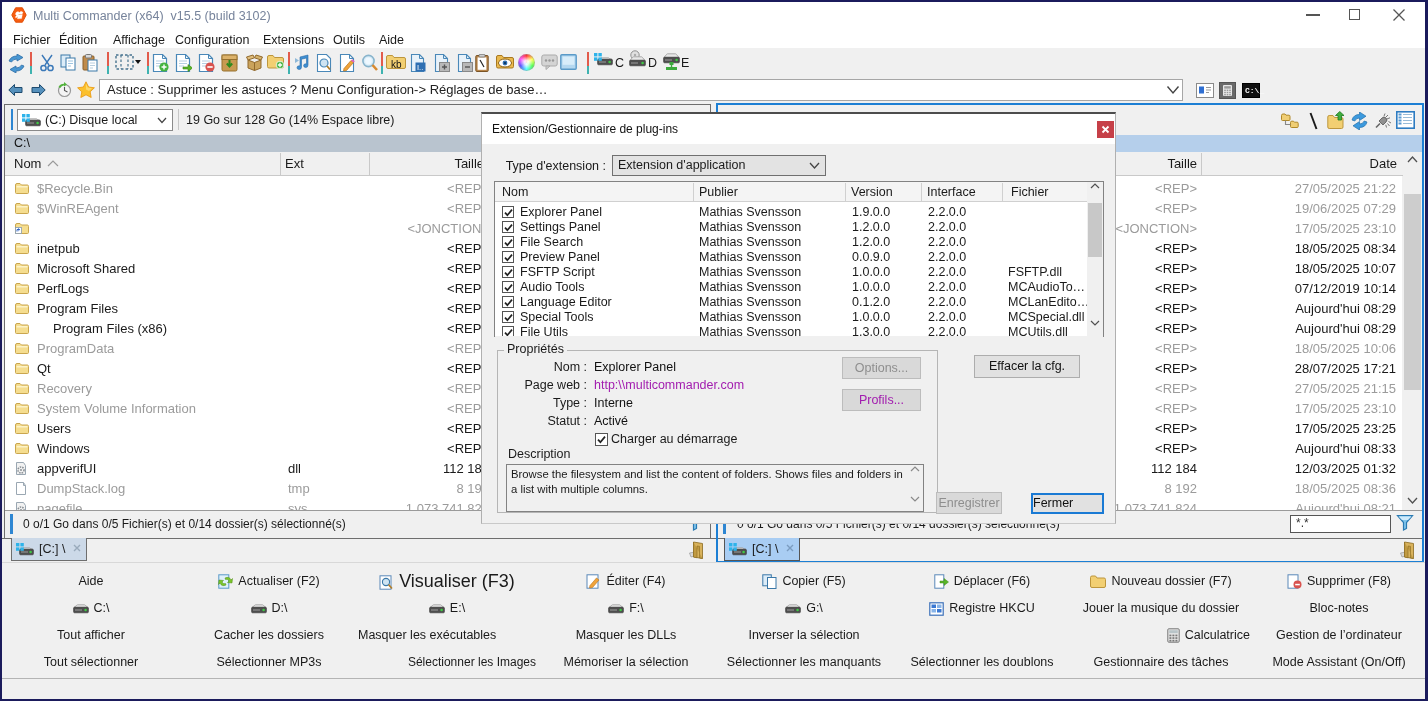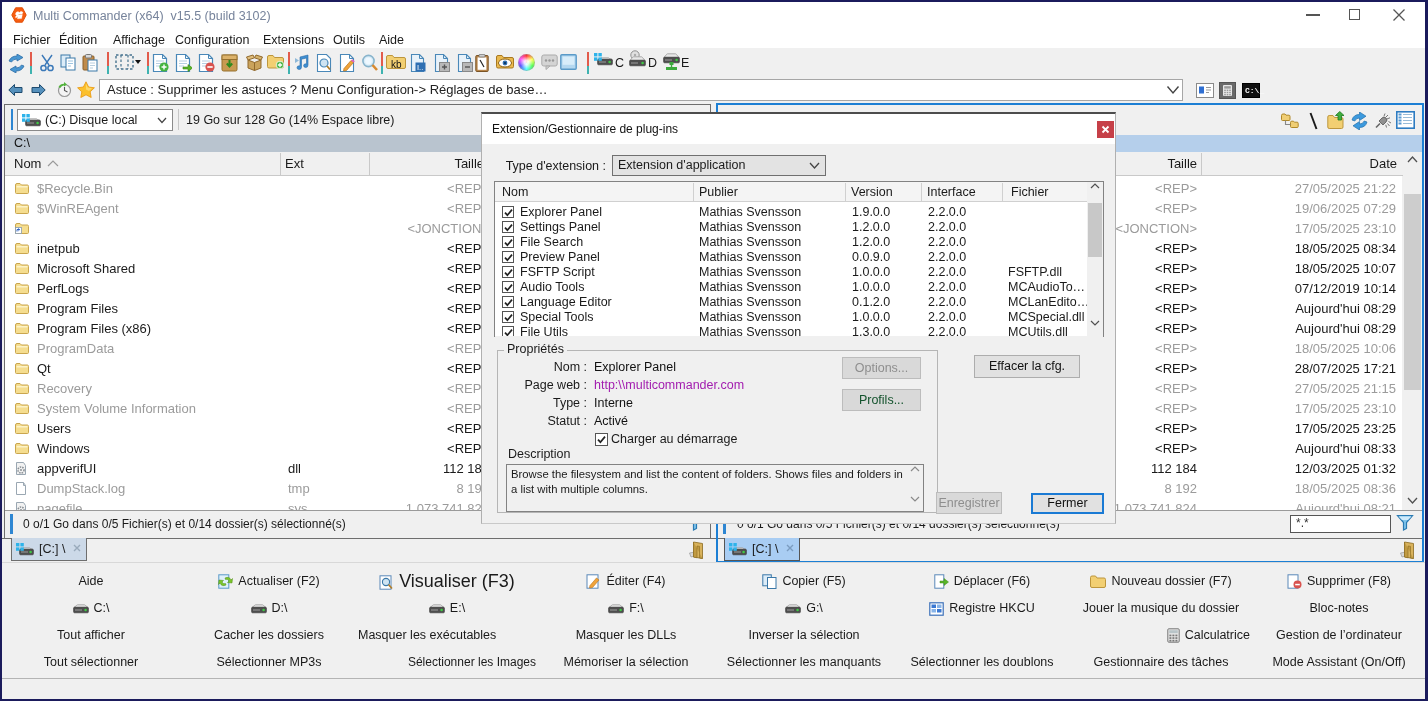--- a/index.html
+++ b/index.html
@@ -343,21 +343,21 @@
       <span class="abs" style="left:32px">Program Files</span>
       <span class="abs" style="left:283px"></span>
       <span class="abs r" style="left:340px;width:144px">&lt;REP&gt;</span>
     </div>
 <div class="row" style="top:143px">
       <span class="abs" style="left:10px;top:3px"><svg width="14" height="12" viewBox="0 0 14 12" style="">
           <path d="M0.5 2.5 L0.5 11.5 L13.5 11" fill="none"></path>
           <path d="M0.5 3 Q0.5 1.5 2 1.5 L5 1.5 L6.5 3 L12.5 3 Q13.5 3 13.5 4.5 L13.5 10.5 Q13.5 11.5 12.5 11.5 L1.5 11.5 Q0.5 11.5 0.5 10.5 Z" fill="#f5dd8f" stroke="#caa64e" stroke-width="1"></path>
           <rect x="1.5" y="4" width="11" height="1.5" fill="#fcf2c8"></rect>
         </svg></span>
-      <span class="abs" style="left:32px">Program Files (x86)</span>
+      <span class="abs" style="left:48px">Program Files (x86)</span>
       <span class="abs" style="left:283px"></span>
       <span class="abs r" style="left:340px;width:144px">&lt;REP&gt;</span>
     </div>
 <div class="row gray" style="top:163px">
       <span class="abs" style="left:10px;top:3px"><svg width="14" height="12" viewBox="0 0 14 12" style="">
           <path d="M0.5 2.5 L0.5 11.5 L13.5 11" fill="none"></path>
           <path d="M0.5 3 Q0.5 1.5 2 1.5 L5 1.5 L6.5 3 L12.5 3 Q13.5 3 13.5 4.5 L13.5 10.5 Q13.5 11.5 12.5 11.5 L1.5 11.5 Q0.5 11.5 0.5 10.5 Z" fill="#f5dd8f" stroke="#caa64e" stroke-width="1"></path>
           <rect x="1.5" y="4" width="11" height="1.5" fill="#fcf2c8"></rect>
         </svg></span>
       <span class="abs" style="left:32px">ProgramData</span>
@@ -846,15 +846,15 @@
 <div class="abs" style="left:508px;top:446px;height:17px;line-height:17px;font-size:12.5px;z-index:51">Description</div>
 <div class="abs" style="left:506px;top:464px;width:418px;height:48px;background:#f0f0f0;border:1px solid #828282;z-index:51"></div>
 <div class="abs" style="left:511px;top:467px;font-size:11.3px;line-height:15px;white-space:nowrap;z-index:51">Browse the filesystem and list the content of folders. Shows files and folders in<br>a list with multiple columns.</div>
 <div class="abs" style="left:907px;top:466px;width:16px;height:13px;text-align:center;z-index:51"><svg width="10" height="6" viewBox="0 0 10 6" style="">
       <path d="M1 5 L5 1 L9 5" fill="none" stroke="#8a8a8a" stroke-width="1.2"></path>
     </svg></div>
 <div class="abs" style="left:907px;top:496px;width:16px;height:13px;text-align:center;z-index:51"><svg width="10" height="6" viewBox="0 0 10 6" style="">
       <path d="M1 1 L5 5 L9 1" fill="none" stroke="#8a8a8a" stroke-width="1.2"></path>
     </svg></div>
 <div class="abs" style="left:842px;top:357px;width:79px;height:22px;background:#d9d9d9;border:1px solid #bcbcbc;z-index:51;text-align:center;line-height:20px;font-size:12.5px;color:#8e8e8e">Options...</div>
-<div class="abs" style="left:842px;top:389px;width:79px;height:22px;background:#d9d9d9;border:1px solid #bcbcbc;z-index:51;text-align:center;line-height:20px;font-size:12.5px;color:#14532d">Profils...</div>
+<div class="abs" style="left:842px;top:389px;width:79px;height:22px;background:#d9d9d9;border:1px solid #bcbcbc;z-index:51;text-align:center;line-height:20px;font-size:12.5px;color:#a21caf">Profils...</div>
 <div class="abs" style="left:974px;top:355px;width:106px;height:23px;background:#e1e1e1;border:1px solid #adadad;z-index:51;text-align:center;line-height:21px;font-size:12.5px;color:#111">Effacer la cfg.</div>
 <div class="abs" style="left:936px;top:492px;width:66px;height:22px;background:#d9d9d9;border:1px solid #bcbcbc;z-index:51;text-align:center;line-height:20px;font-size:12.5px;color:#8e8e8e">Enregistrer</div>
-<div class="abs" style="left:1031px;top:493px;width:73px;height:21px;background:#e1e1e1;border:2px solid #1a7ad4;z-index:51;text-align:center;line-height:17px;font-size:12.5px;color:#111">Fermer</div>
+<div class="abs" style="left:1031px;top:493px;width:73px;height:21px;background:#e1e1e1;border:2px solid #1a7ad4;z-index:51;line-height:17px;font-size:12.5px;color:#111">Fermer</div>
 </body></html>

